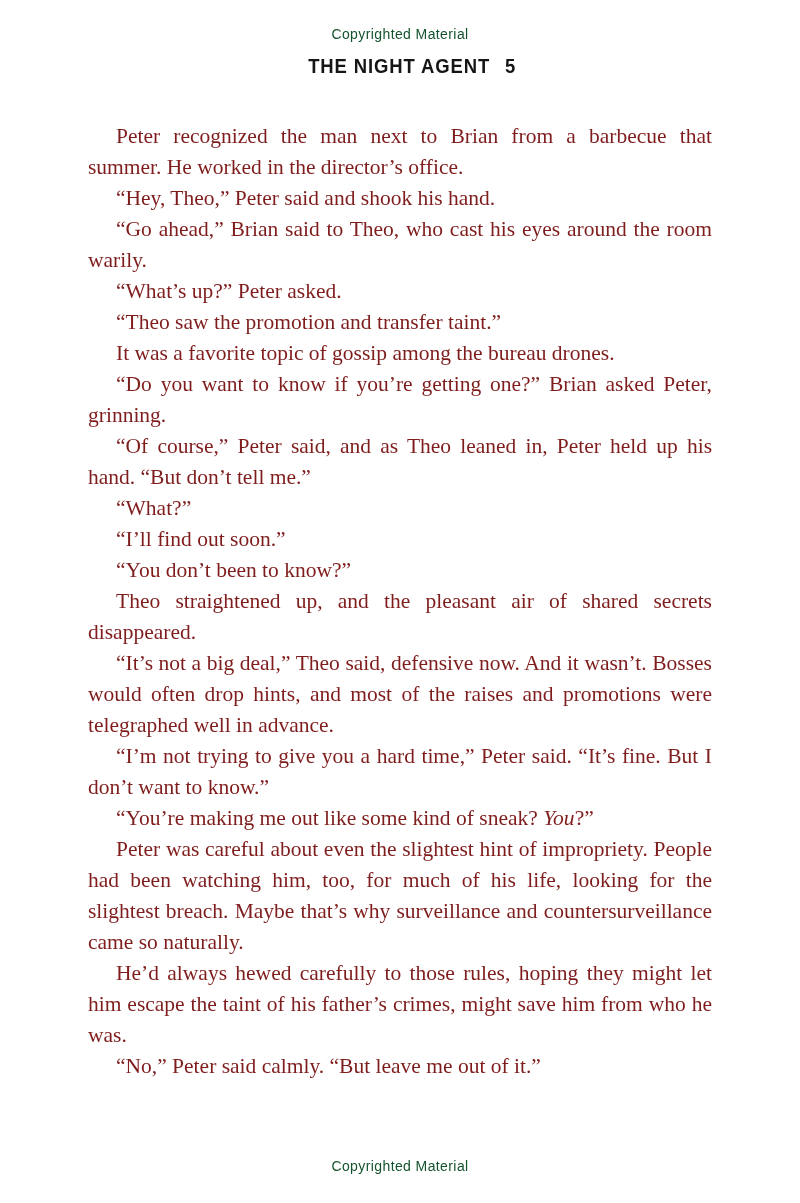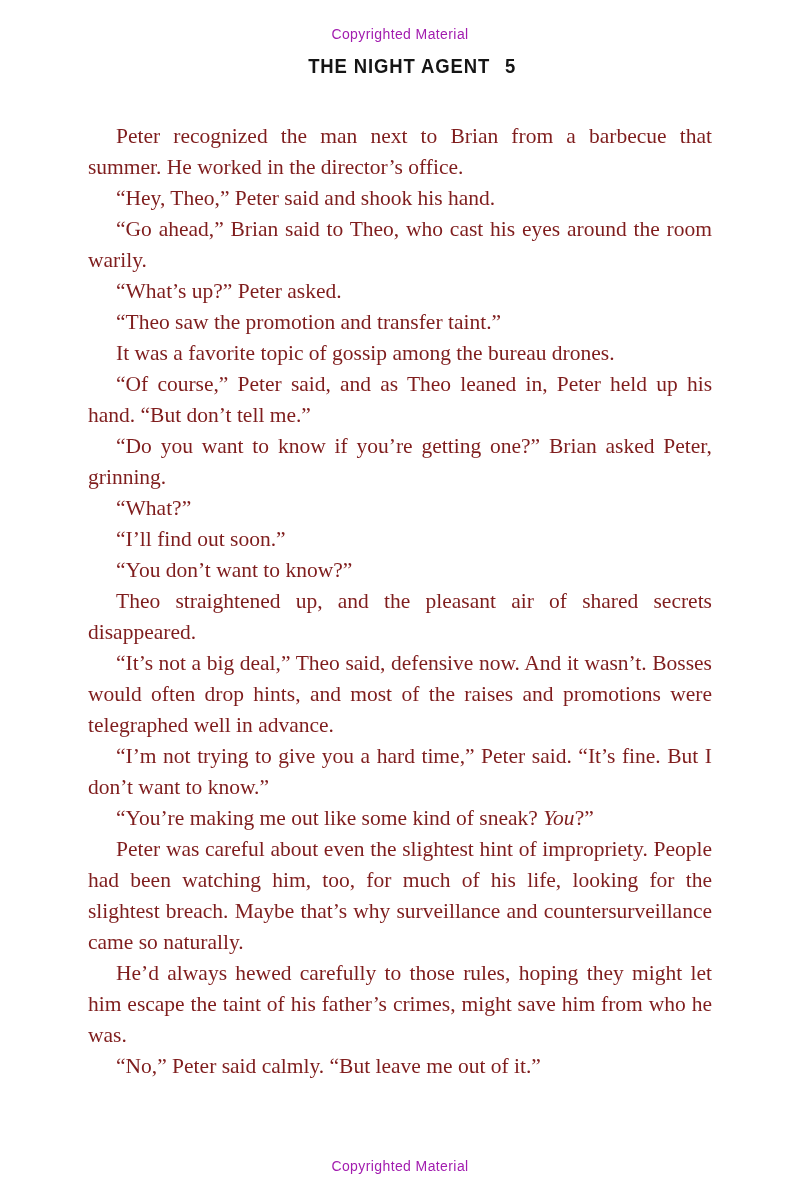--- a/index.html
+++ b/index.html
@@ -17,21 +17,21 @@
   }
   .copyright {
     position: absolute;
     left: 0;
     width: 100%;
     text-align: center;
     font-family: "Liberation Sans", sans-serif;
     font-size: 14px;
     font-weight: 400;
     letter-spacing: 0.4px;
-    color: #a21caf;
+    color: #14532d;
   }
   .copyright.top    { top: 26px; }
   .copyright.bottom { top: 1158px; }
   .running-head {
     position: absolute;
     top: 54px;
     left: 12px;
     width: 100%;
     text-align: center;
     color: #151515;
@@ -82,25 +82,25 @@
     <span class="inner"><span>THE NIGHT AGENT</span><span class="pagenum">5</span></span>
   </div>
 
   <div class="book-text">
       <p><span>Peter recognized the man next to Brian from a barbecue that summer. He worked in the director’s office.</span></p>
       <p><span>“Hey, Theo,” Peter said and shook his hand.</span></p>
       <p><span>“Go ahead,” Brian said to Theo, who cast his eyes around the room warily.</span></p>
       <p><span>“What’s up?” Peter asked.</span></p>
       <p><span>“Theo saw the promotion and transfer taint.”</span></p>
       <p><span>It was a favorite topic of gossip among the bureau drones.</span></p>
+      <p><span>“Do you want to know if you’re getting one?” Brian asked Peter, grinning.</span></p>
       <p><span>“Of course,” Peter said, and as Theo leaned in, Peter held up his hand. “But don’t tell me.”</span></p>
-      <p><span>“Do you want to know if you’re getting one?” Brian asked Peter, grinning.</span></p>
       <p><span>“What?”</span></p>
       <p><span>“I’ll find out soon.”</span></p>
-      <p><span>“You don’t want to know?”</span></p>
+      <p><span>“You don’t been to know?”</span></p>
       <p><span>Theo straightened up, and the pleasant air of shared secrets disappeared.</span></p>
       <p><span>“It’s not a big deal,” Theo said, defensive now. And it wasn’t. Bosses would often drop hints, and most of the raises and pro­motions were telegraphed well in advance.</span></p>
       <p><span>“I’m not trying to give you a hard time,” Peter said. “It’s fine. But I don’t want to know.”</span></p>
       <p><span>“You’re making me out like some kind of sneak? </span><em>You</em><span>?”</span></p>
       <p><span>Peter was careful about even the slightest hint of impropriety. People had been watching him, too, for much of his life, look­ing for the slightest breach. Maybe that’s why surveillance and countersurveillance came so naturally.</span></p>
       <p><span>He’d always hewed carefully to those rules, hoping they might let him escape the taint of his father’s crimes, might save him from who he was.</span></p>
       <p><span>“No,” Peter said calmly. “But leave me out of it.”</span></p>
     </div>
 
   <div class="copyright bottom">Copyrighted Material</div>

